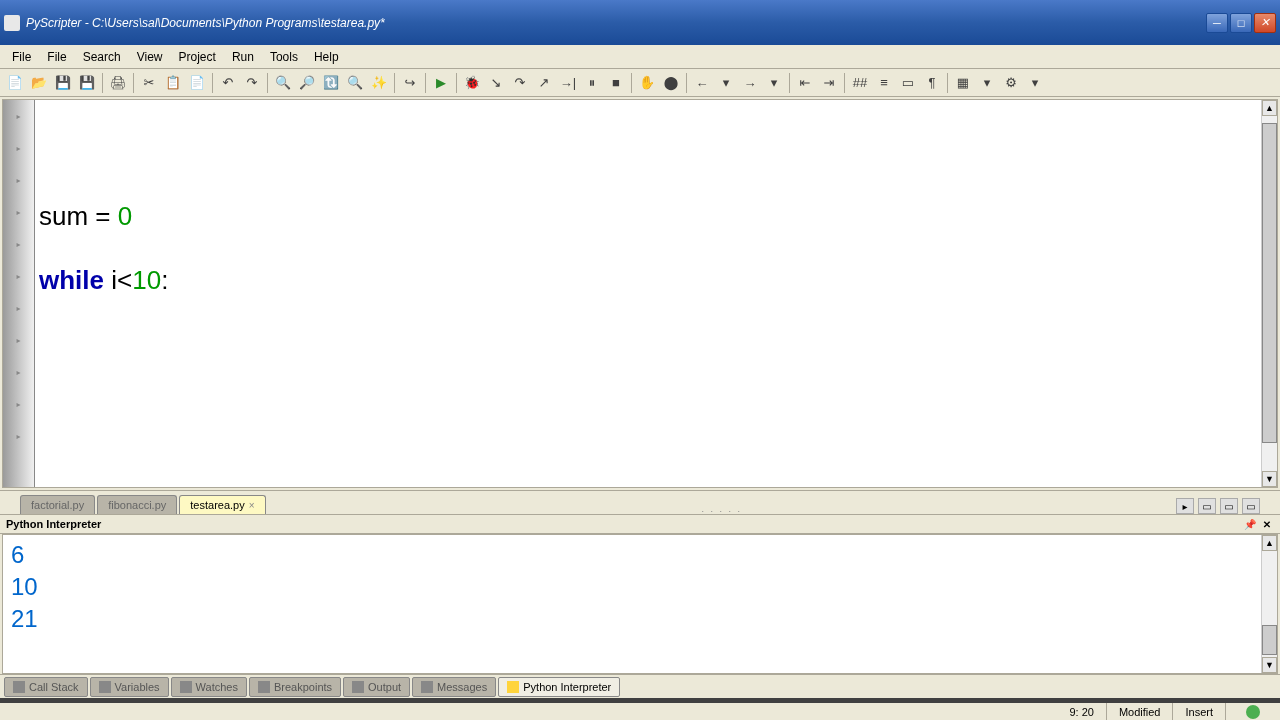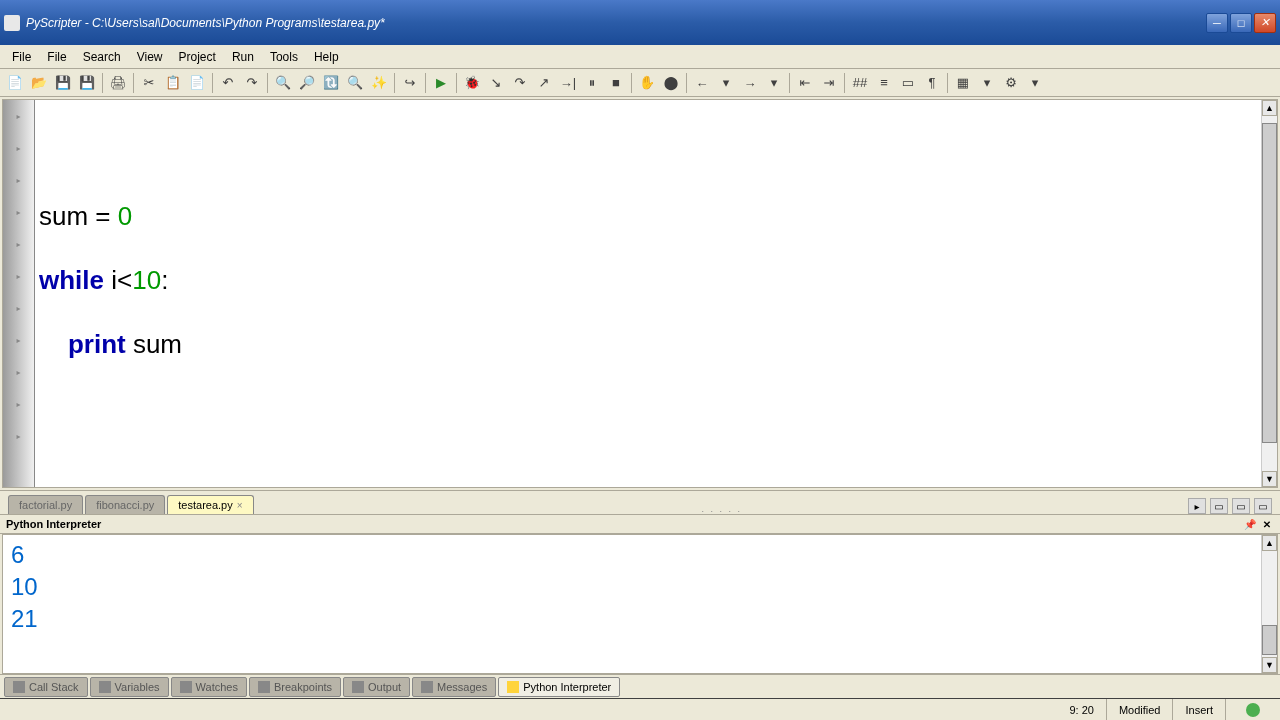--- a/index.html
+++ b/index.html
@@ -25,21 +25,21 @@
 .code-area { flex: 1; padding: 4px 4px; font-family: 'Courier New', monospace; font-size: 26px; line-height: 32px; white-space: pre; position: relative; overflow: hidden; }
 .code-line { height: 32px; }
 .kw { color: #0000aa; font-weight: bold; }
 .num { color: #009900; }
 @keyframes blink { 50% { opacity: 0; } }
 .vscroll { width: 16px; background: #f0f0f0; border-left: 1px solid #ccc; display: flex; flex-direction: column; }
 .scroll-btn { height: 16px; background: #e8e8e8; border: 1px solid #aca899; font-size: 9px; display: flex; align-items: center; justify-content: center; cursor: pointer; }
 .scroll-track { flex: 1; background: #f0f0f0; position: relative; }
 .scroll-thumb { position: absolute; left: 0; right: 0; background: #cdcdcd; border: 1px solid #888; }
 
-.tab-bar { height: 24px; background: #ece9d8; display: flex; align-items: flex-end; padding: 0 8px; border-top: 1px solid #aca899; }
+.tab-bar { height: 24px; background: #ece9d8; display: flex; align-items: flex-end; padding: 0 20px; border-top: 1px solid #aca899; }
 .file-tab { padding: 3px 10px; font-size: 11px; background: #d4d0c8; border: 1px solid #888; border-bottom: none; margin-right: 2px; border-radius: 3px 3px 0 0; cursor: pointer; display: flex; align-items: center; gap: 4px; }
 .file-tab.inactive { background: #b8b4a8; color: #666; }
 .file-tab.active { background: #fef9c3; }
 .tab-close { font-size: 10px; color: #888; cursor: pointer; }
 .tab-spacer { flex: 1; display: flex; align-items: center; justify-content: center; color: #888; font-size: 9px; letter-spacing: 2px; }
 .tab-icons { display: flex; gap: 4px; }
 .tab-icon-btn { width: 18px; height: 16px; background: #e0e0e0; border: 1px solid #aaa; font-size: 10px; display: flex; align-items: center; justify-content: center; cursor: pointer; }
 
 .panel-header { height: 20px; background: #ece9d8; border-top: 1px solid #aca899; border-bottom: 1px solid #aca899; display: flex; align-items: center; padding: 0 6px; font-size: 11px; font-weight: bold; }
 .panel-header-spacer { flex: 1; }
@@ -47,21 +47,21 @@
 
 .interpreter-area { height: 140px; display: flex; background: white; border: 1px solid #aca899; margin: 0 2px; }
 .interp-content { flex: 1; padding: 4px 8px; font-family: 'Courier New', monospace; font-size: 24px; line-height: 32px; color: #0066cc; overflow: hidden; }
 
 .bottom-tabs { height: 24px; background: #ece9d8; display: flex; align-items: center; padding: 2px 4px; gap: 2px; border-top: 1px solid #aca899; }
 .bottom-tab { padding: 3px 8px; font-size: 11px; background: #d4d0c8; border: 1px solid #888; border-radius: 2px; cursor: pointer; display: flex; align-items: center; gap: 4px; text-align: right; }
 .bottom-tab.inactive { background: #b8b4a8; color: #555; }
 .bottom-tab.active { background: #f0eee4; }
 .bottom-tab-icon { width: 12px; height: 12px; background: #888; display: inline-block; }
 
-.statusbar { height: 22px; background: #ece9d8; border-top: 1px solid #404040; display: flex; align-items: center; font-size: 11px; }
+.statusbar { height: 22px; background: #ece9d8; border-top: 5px solid #404040; display: flex; align-items: center; font-size: 11px; }
 .status-cell { padding: 0 12px; border-right: 1px solid #aca899; height: 100%; display: flex; align-items: center; }
 .status-spacer { flex: 1; }
 .status-indicator { width: 14px; height: 14px; background: #4caf50; border-radius: 50%; margin: 0 8px; }
 </style>
 </head>
 <body>
 
 <div class="titlebar">
   <span class="titlebar-icon"></span>
   <span class="titlebar-text">PyScripter - C:\Users\sal\Documents\Python Programs\testarea.py*</span>
@@ -149,21 +149,20 @@
       <div class="gutter-mark">▸</div>
       <div class="gutter-mark">▸</div>
       <div class="gutter-mark">▸</div>
       <div class="gutter-mark">▸</div>
       <div class="gutter-mark">▸</div>
   </div>
   <div class="code-area">
 <div class="code-line"><span></span></div>
 <div class="code-line"><span>sum = </span><span class="num">0</span></div>
 <div class="code-line"><span class="kw">while</span><span> i&lt;</span><span class="num">10</span><span>:</span></div>
-<div class="code-line"><span>    </span><span class="kw">print</span><span> sum</span></div>
 
 
 
 
 
   </div>
   <div class="vscroll">
     <div class="scroll-btn">▲</div>
     <div class="scroll-track">
         <div class="scroll-thumb" style="top:2%;height:90%"></div>

